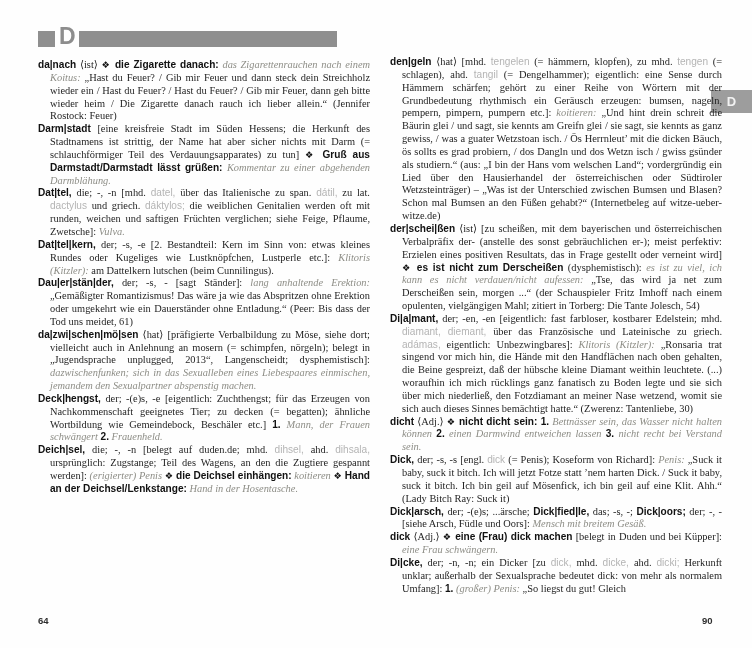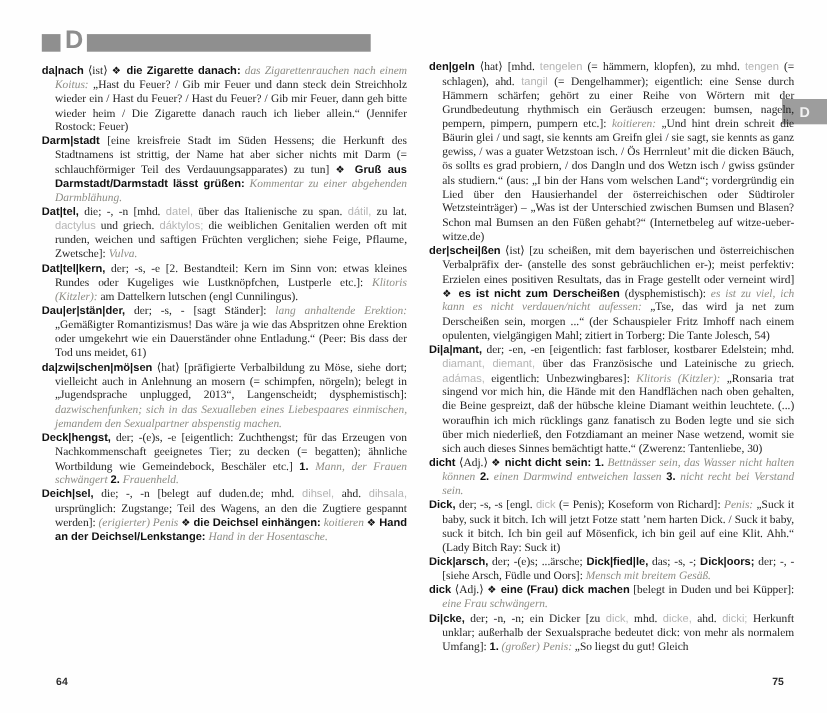--- a/index.html
+++ b/index.html
@@ -45,53 +45,53 @@
   .seg-i{font-style:italic;color:#8d8d86;}
   .seg-y{
     font-family:"DejaVu Sans",sans-serif;
     font-weight:bold;font-size:9.3px;color:#111111;
   }
   .page-num{
     position:absolute;top:615px;
     font-family:"Liberation Sans","DejaVu Sans",sans-serif;
     font-weight:bold;font-size:9.5px;color:#2e2e2e;
   }
-  .page-num-left{left:38px;margin-left:13px;}
+  .page-num-left{left:38px;}
   .page-num-right{left:702px;}
 </style>
 </head>
 <body>
 
 <div class="page">
 
   <div class="hdr-square"></div>
   <div class="hdr-letter">D</div>
   <div class="hdr-bar"></div>
 
   <div class="thumb-tab">
     <span>D</span>
   </div>
 
   <div class="col col-left">
       <p class="entry"><span class="seg-h">da|nach</span><span class="seg-p"> ⟨ist⟩ </span><span class="seg-y">❖</span><span class="seg-b"> die Zigarette danach:</span><span class="seg-i"> das Zigarettenrauchen nach einem Koitus:</span><span class="seg-p"> „Hast du Feuer? / Gib mir Feuer und dann steck dein Streichholz wieder ein / Hast du Feuer? / Hast du Feuer? / Gib mir Feuer, dann geh bitte wieder heim / Die Zigarette danach rauch ich lieber allein.“ (Jennifer Rostock: Feuer)</span></p>
       <p class="entry"><span class="seg-h">Darm|stadt</span><span class="seg-p"> [eine kreisfreie Stadt im Süden Hessens; die Herkunft des Stadtnamens ist strittig, der Name hat aber sicher nichts mit Darm (= schlauchförmiger Teil des Verdauungsapparates) zu tun] </span><span class="seg-y">❖</span><span class="seg-b"> Gruß aus Darmstadt/Darmstadt lässt grüßen:</span><span class="seg-i"> Kommentar zu einer abgehenden Darmblähung.</span></p>
       <p class="entry"><span class="seg-h">Dat|tel,</span><span class="seg-p"> die; -, -n [mhd. </span><span class="seg-g">datel,</span><span class="seg-p"> über das Italienische zu span. </span><span class="seg-g">dátil,</span><span class="seg-p"> zu lat. </span><span class="seg-g">dactylus</span><span class="seg-p"> und griech. </span><span class="seg-g">dáktylos;</span><span class="seg-p"> die weiblichen Genitalien werden oft mit runden, weichen und saftigen Früchten verglichen; siehe Feige, Pflaume, Zwetsche]: </span><span class="seg-i">Vulva.</span></p>
-      <p class="entry"><span class="seg-h">Dat|tel|kern,</span><span class="seg-p"> der; -s, -e [2. Bestandteil: Kern im Sinn von: etwas kleines Rundes oder Kugeliges wie Lustknöpfchen, Lustperle etc.]: </span><span class="seg-i">Klitoris (Kitzler):</span><span class="seg-p"> am Dattelkern lutschen (engl Cunnilingus).</span></p>
+      <p class="entry"><span class="seg-h">Dat|tel|kern,</span><span class="seg-p"> der; -s, -e [2. Bestandteil: Kern im Sinn von: etwas kleines Rundes oder Kugeliges wie Lustknöpfchen, Lustperle etc.]: </span><span class="seg-i">Klitoris (Kitzler):</span><span class="seg-p"> am Dattelkern lutschen (beim Cunnilingus).</span></p>
       <p class="entry"><span class="seg-h">Dau|er|stän|der,</span><span class="seg-p"> der; -s, - [sagt Ständer]: </span><span class="seg-i">lang anhaltende Erektion:</span><span class="seg-p"> „Gemäßigter Romantizismus! Das wäre ja wie das Abspritzen ohne Erektion oder umgekehrt wie ein Dauerständer ohne Entladung.“ (Peer: Bis dass der Tod uns meidet, 61)</span></p>
       <p class="entry"><span class="seg-h">da|zwi|schen|mö|sen</span><span class="seg-p"> ⟨hat⟩ [präfigierte Verbalbildung zu Möse, siehe dort; vielleicht auch in Anlehnung an mosern (= schimpfen, nörgeln); belegt in „Jugendsprache unplugged, 2013“, Langenscheidt; dysphemistisch]: </span><span class="seg-i">dazwischenfunken; sich in das Sexualleben eines Liebespaares einmischen, jemandem den Sexualpartner abspenstig machen.</span></p>
       <p class="entry"><span class="seg-h">Deck|hengst,</span><span class="seg-p"> der; -(e)s, -e [eigentlich: Zuchthengst; für das Erzeugen von Nachkommenschaft geeignetes Tier; zu decken (= begatten); ähnliche Wortbildung wie Gemeindebock, Beschäler etc.] </span><span class="seg-b">1.</span><span class="seg-i"> Mann, der Frauen schwängert </span><span class="seg-b">2.</span><span class="seg-i"> Frauenheld.</span></p>
       <p class="entry"><span class="seg-h">Deich|sel,</span><span class="seg-p"> die; -, -n [belegt auf duden.de; mhd. </span><span class="seg-g">dihsel,</span><span class="seg-p"> ahd. </span><span class="seg-g">dihsala,</span><span class="seg-p"> ursprünglich: Zugstange; Teil des Wagens, an den die Zugtiere gespannt werden]: </span><span class="seg-i">(erigierter) Penis</span><span class="seg-p"> </span><span class="seg-y">❖</span><span class="seg-b"> die Deichsel einhängen:</span><span class="seg-i"> koitieren</span><span class="seg-p"> </span><span class="seg-y">❖</span><span class="seg-b"> Hand an der Deichsel/Lenkstange:</span><span class="seg-i"> Hand in der Hosentasche.</span></p>
     </div>
   <div class="col col-right">
       <p class="entry"><span class="seg-h">den|geln</span><span class="seg-p"> ⟨hat⟩ [mhd. </span><span class="seg-g">tengelen</span><span class="seg-p"> (= hämmern, klopfen), zu mhd. </span><span class="seg-g">tengen</span><span class="seg-p"> (= schlagen), ahd. </span><span class="seg-g">tangil</span><span class="seg-p"> (= Dengelhammer); eigentlich: eine Sense durch Hämmern schärfen; gehört zu einer Reihe von Wörtern mit der Grundbedeutung rhythmisch ein Geräusch erzeugen: bumsen, nageln, pempern, pimpern, pumpern etc.]: </span><span class="seg-i">koitieren:</span><span class="seg-p"> „Und hint drein schreit die Bäurin glei / und sagt, sie kennts am Greifn glei / sie sagt, sie kennts as ganz gewiss, / was a guater Wetzstoan isch. / Ös Herrnleut’ mit die dicken Bäuch, ös sollts es grad probiern, / dos Dangln und dos Wetzn isch / gwiss gsünder als studiern.“ (aus: „I bin der Hans vom welschen Land“; vordergründig ein Lied über den Hausierhandel der österreichischen oder Südtiroler Wetzsteinträger) – „Was ist der Unterschied zwischen Bumsen und Blasen? Schon mal Bumsen an den Füßen gehabt?“ (Internetbeleg auf witze-ueber-witze.de)</span></p>
       <p class="entry"><span class="seg-h">der|schei|ßen</span><span class="seg-p"> ⟨ist⟩ [zu scheißen, mit dem bayerischen und österreichischen Verbalpräfix der- (anstelle des sonst gebräuchlichen er-); meist perfektiv: Erzielen eines positiven Resultats, das in Frage gestellt oder verneint wird] </span><span class="seg-y">❖</span><span class="seg-b"> es ist nicht zum Derscheißen</span><span class="seg-p"> (dysphemistisch): </span><span class="seg-i">es ist zu viel, ich kann es nicht verdauen/nicht aufessen:</span><span class="seg-p"> „Tse, das wird ja net zum Derscheißen sein, morgen ...“ (der Schauspieler Fritz Imhoff nach einem opulenten, vielgängigen Mahl; zitiert in Torberg: Die Tante Jolesch, 54)</span></p>
       <p class="entry"><span class="seg-h">Di|a|mant,</span><span class="seg-p"> der; -en, -en [eigentlich: fast farbloser, kostbarer Edelstein; mhd. </span><span class="seg-g">diamant, diemant,</span><span class="seg-p"> über das Französische und Lateinische zu griech. </span><span class="seg-g">adámas,</span><span class="seg-p"> eigentlich: Unbezwingbares]: </span><span class="seg-i">Klitoris (Kitzler):</span><span class="seg-p"> „Ronsaria trat singend vor mich hin, die Hände mit den Handflächen nach oben gehalten, die Beine gespreizt, daß der hübsche kleine Diamant weithin leuchtete. (...) woraufhin ich mich rücklings ganz fanatisch zu Boden legte und sie sich über mich niederließ, den Fotzdiamant an meiner Nase wetzend, womit sie sich auch dieses Sinnes bemächtigt hatte.“ (Zwerenz: Tantenliebe, 30)</span></p>
       <p class="entry"><span class="seg-h">dicht</span><span class="seg-p"> ⟨Adj.⟩ </span><span class="seg-y">❖</span><span class="seg-b"> nicht dicht sein: 1.</span><span class="seg-i"> Bettnässer sein, das Wasser nicht halten können </span><span class="seg-b">2.</span><span class="seg-i"> einen Darmwind entweichen lassen </span><span class="seg-b">3.</span><span class="seg-i"> nicht recht bei Verstand sein.</span></p>
       <p class="entry"><span class="seg-h">Dick,</span><span class="seg-p"> der; -s, -s [engl. </span><span class="seg-g">dick</span><span class="seg-p"> (= Penis); Koseform von Richard]: </span><span class="seg-i">Penis:</span><span class="seg-p"> „Suck it baby, suck it bitch. Ich will jetzt Fotze statt ’nem harten Dick. / Suck it baby, suck it bitch. Ich bin geil auf Mösenfick, ich bin geil auf eine Klit. Ahh.“ (Lady Bitch Ray: Suck it)</span></p>
       <p class="entry"><span class="seg-h">Dick|arsch,</span><span class="seg-p"> der; -(e)s; ...ärsche; </span><span class="seg-h">Dick|fied|le,</span><span class="seg-p"> das; -s, -; </span><span class="seg-h">Dick|oors;</span><span class="seg-p"> der; -, - [siehe Arsch, Füdle und Oors]: </span><span class="seg-i">Mensch mit breitem Gesäß.</span></p>
       <p class="entry"><span class="seg-h">dick</span><span class="seg-p"> ⟨Adj.⟩ </span><span class="seg-y">❖</span><span class="seg-b"> eine (Frau) dick machen</span><span class="seg-p"> [belegt in Duden und bei Küpper]: </span><span class="seg-i">eine Frau schwängern.</span></p>
       <p class="entry"><span class="seg-h">Di|cke,</span><span class="seg-p"> der; -n, -n; ein Dicker [zu </span><span class="seg-g">dick,</span><span class="seg-p"> mhd. </span><span class="seg-g">dicke,</span><span class="seg-p"> ahd. </span><span class="seg-g">dicki;</span><span class="seg-p"> Herkunft unklar; außerhalb der Sexualsprache bedeutet dick: von mehr als normalem Umfang]: </span><span class="seg-b">1.</span><span class="seg-i"> (großer) Penis:</span><span class="seg-p"> „So liegst du gut! Gleich</span></p>
     </div>
 
   <div class="page-num page-num-left">64</div>
-  <div class="page-num page-num-right">75</div>
+  <div class="page-num page-num-right">90</div>
 
 </div>
 
 </body></html>

